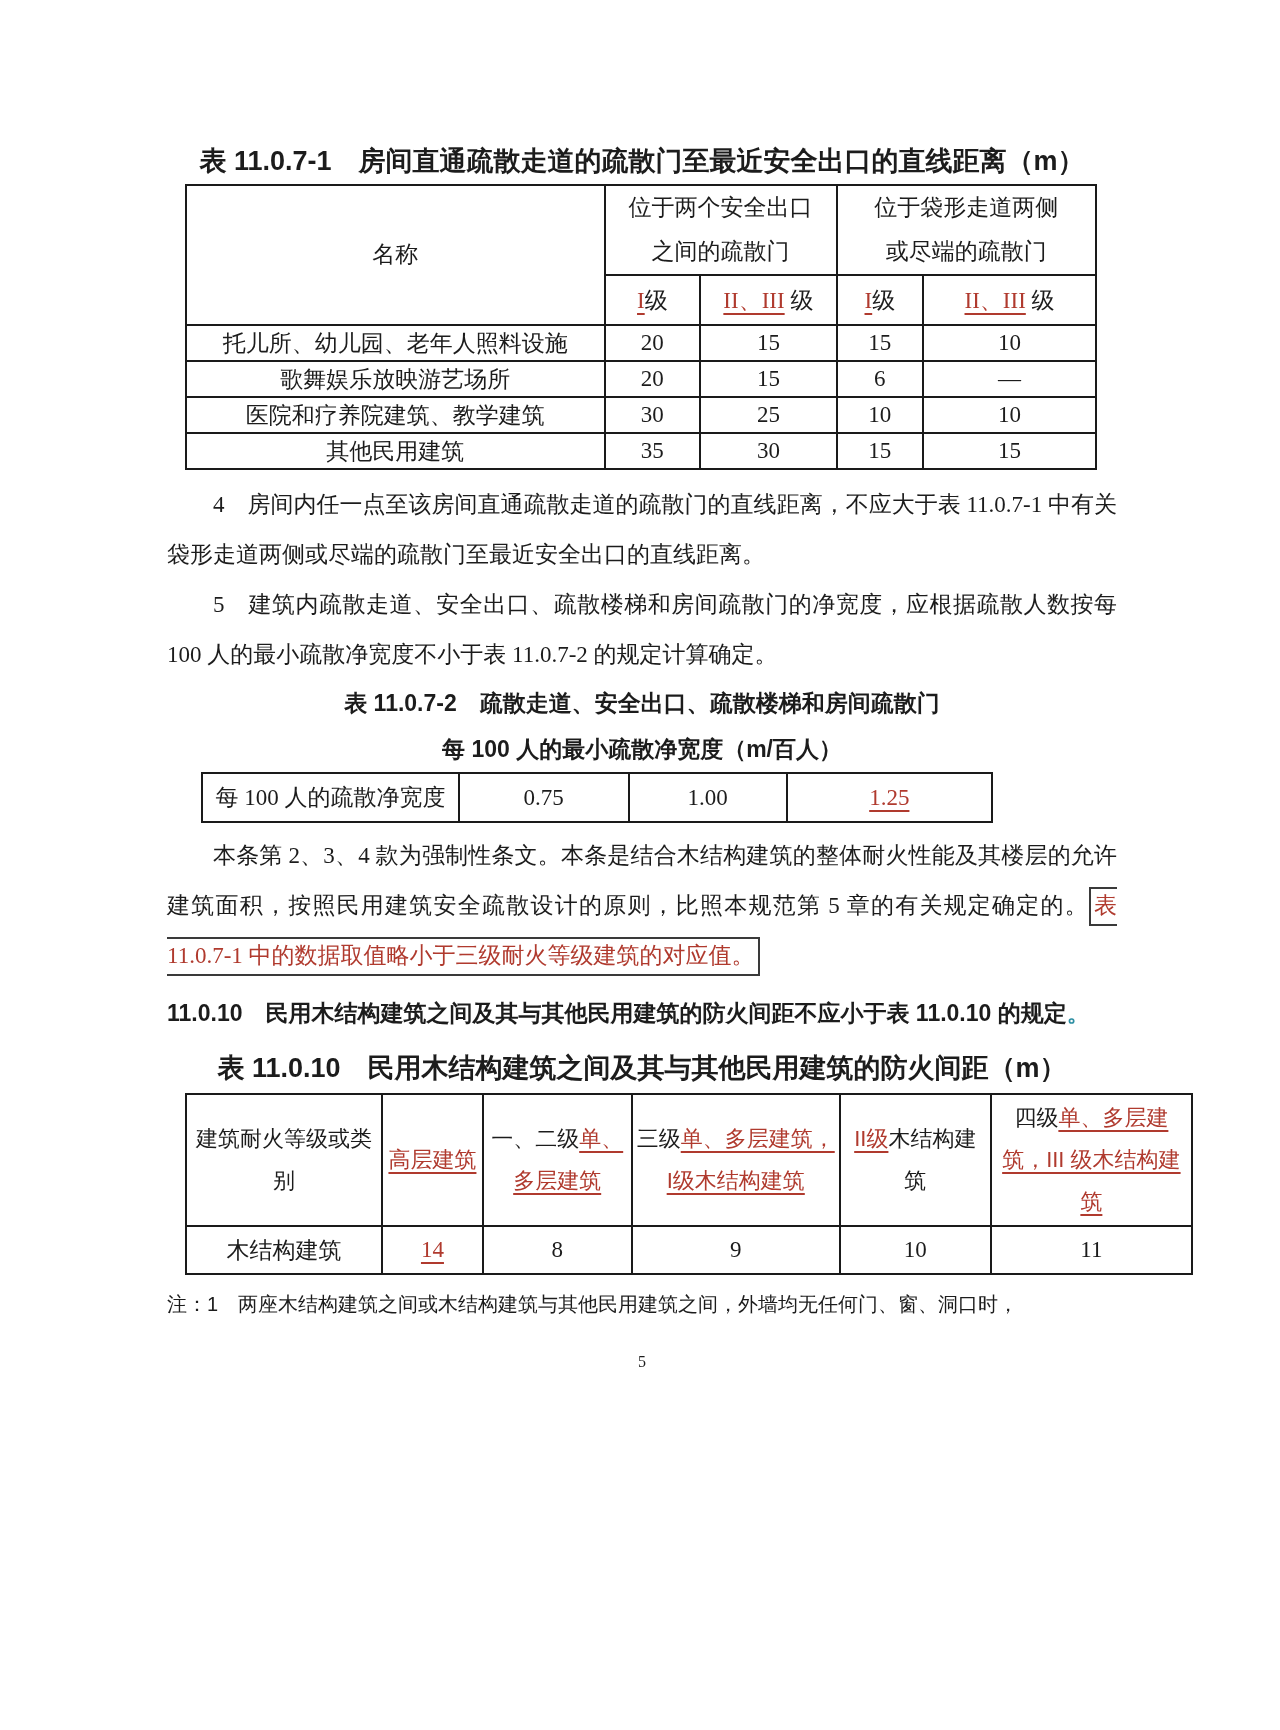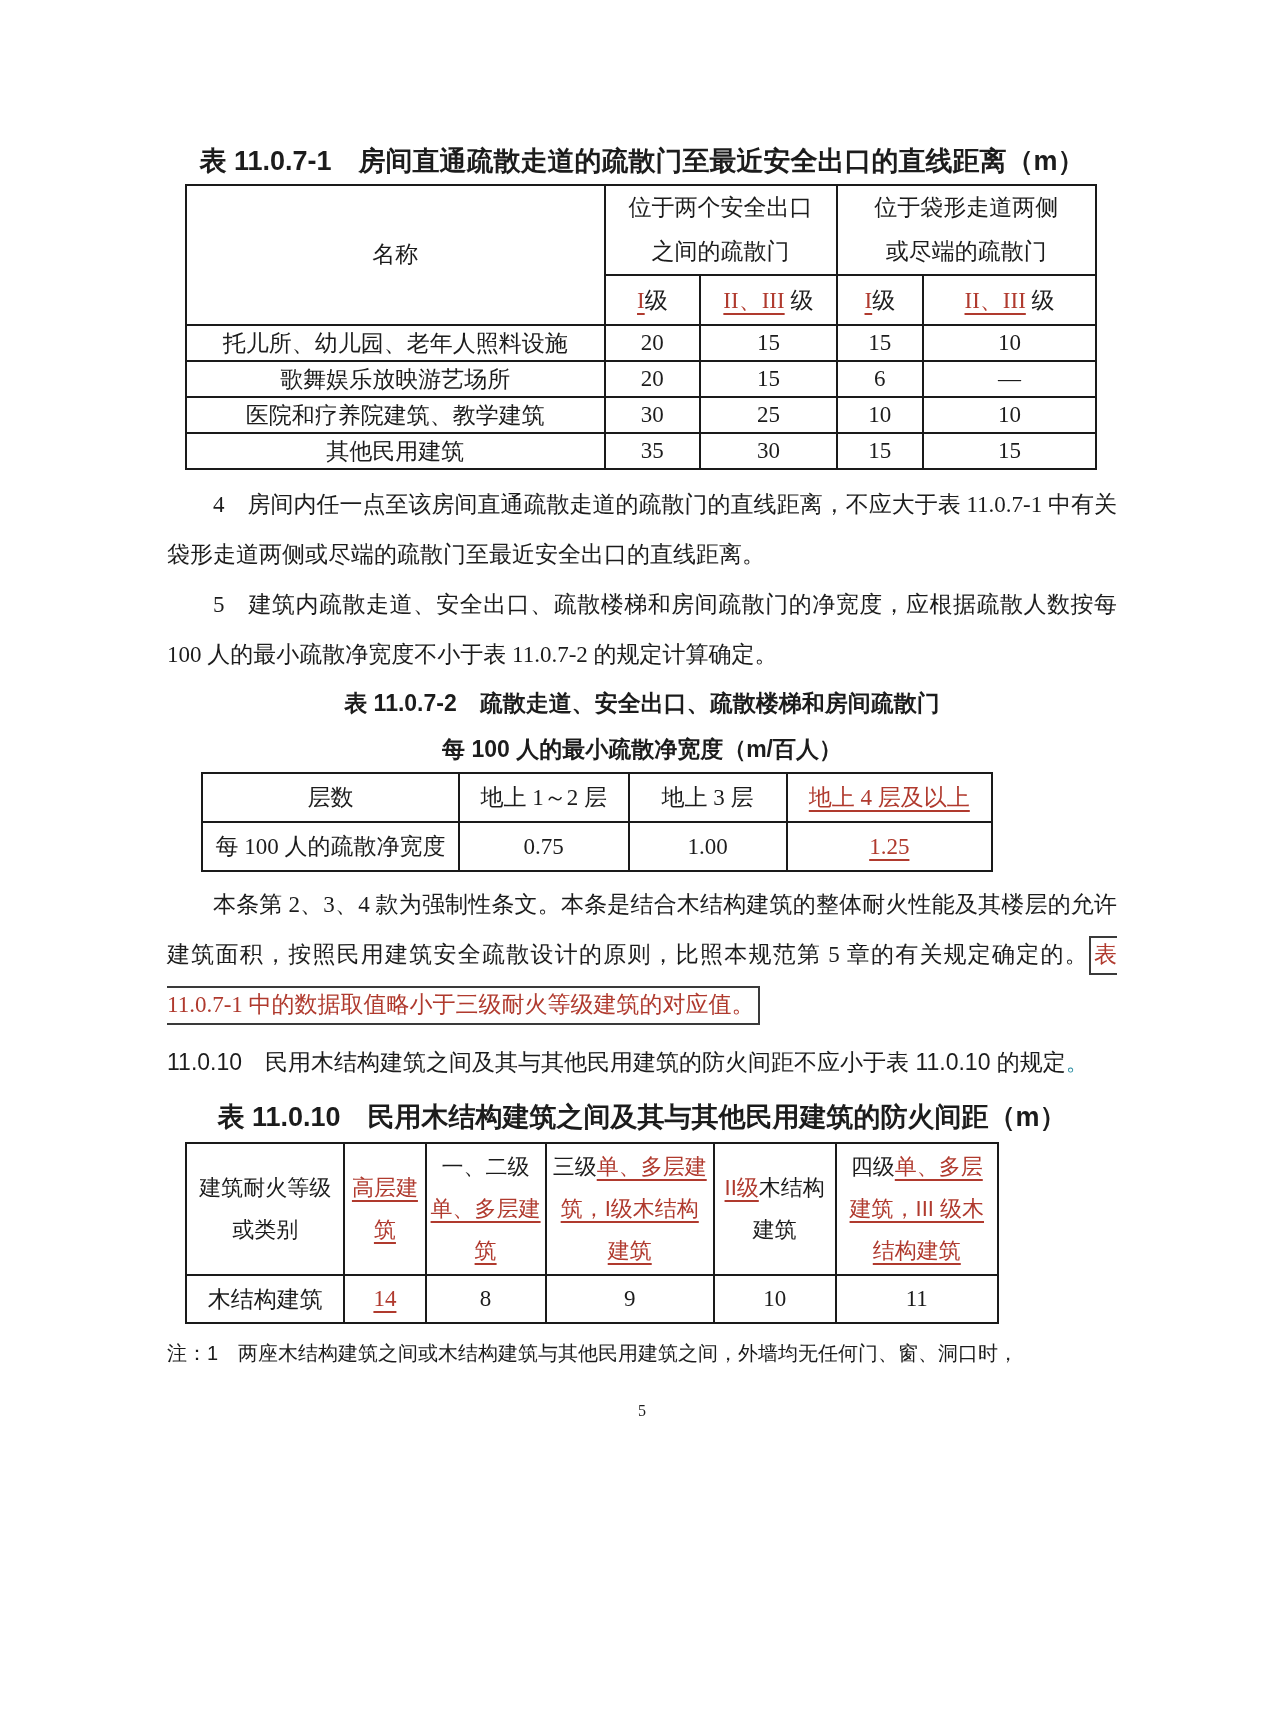--- a/index.html
+++ b/index.html
@@ -44,21 +44,21 @@
   .t1{width:912px;margin:8px 0 0 18px;}
   .t1 .grp{line-height:44px;}
   .t1 .sub td{height:50px;}
   .t1 .datarow td{height:36px;}
 
   
   .t2{width:792px;margin:0 0 0 34px;}
   .t2 td{height:49px;}
 
   
-  .t3{width:814px;margin:10px 0 0 18px;}
+  .t3{width:1008px;margin:10px 0 0 18px;}
   .t3 td{font-family:"Liberation Sans", sans-serif;font-size:22px;line-height:42px;}
   .t3 .datarow td{height:48px;font-family:"Liberation Serif", serif;font-size:23px;}
   .t3 .datarow td.rowlabel{font-family:"Liberation Sans", sans-serif;}
 
   .para{
     font-size:23px;
     line-height:50px;
     text-align:justify;
     text-justify:inter-character;
   }
@@ -79,21 +79,21 @@
 
   .expl-heading{
     font-family:"Liberation Sans", sans-serif;
     font-weight:bold;
     font-size:23px;
     line-height:34px;
     margin-top:12px;
   }
   .bold-clause{
     font-family:"Liberation Sans", sans-serif;
-    font-weight:normal;
+    font-weight:bold;
     font-size:23px;
     line-height:52px;
     text-align:justify;
     text-justify:inter-character;
   }
   .note{
     font-family:"Liberation Sans", sans-serif;
     font-weight:normal;
     font-size:20px;
     line-height:30px;
@@ -177,26 +177,20 @@
   <div class="tbl-title2">每 100 人的最小疏散净宽度（m/百人）</div>
 
   <table class="t2 song">
     <colgroup>
       <col style="width:32.5%">
         <col style="width:21.5%">
         <col style="width:20%">
         <col style="width:26%">
     </colgroup>
     <tbody>
-        <tr>
-      <td>层数</td>
-      <td>地上 1～2 层</td>
-      <td>地上 3 层</td>
-      <td><span class="ru">地上 4 层及以上</span></td>
-    </tr>
     <tr>
       <td>每 100 人的疏散净宽度</td>
       <td>0.75</td>
       <td>1.00</td>
       <td><span class="ru">1.25</span></td>
     </tr>
   </tbody>
     </table>
 
 

